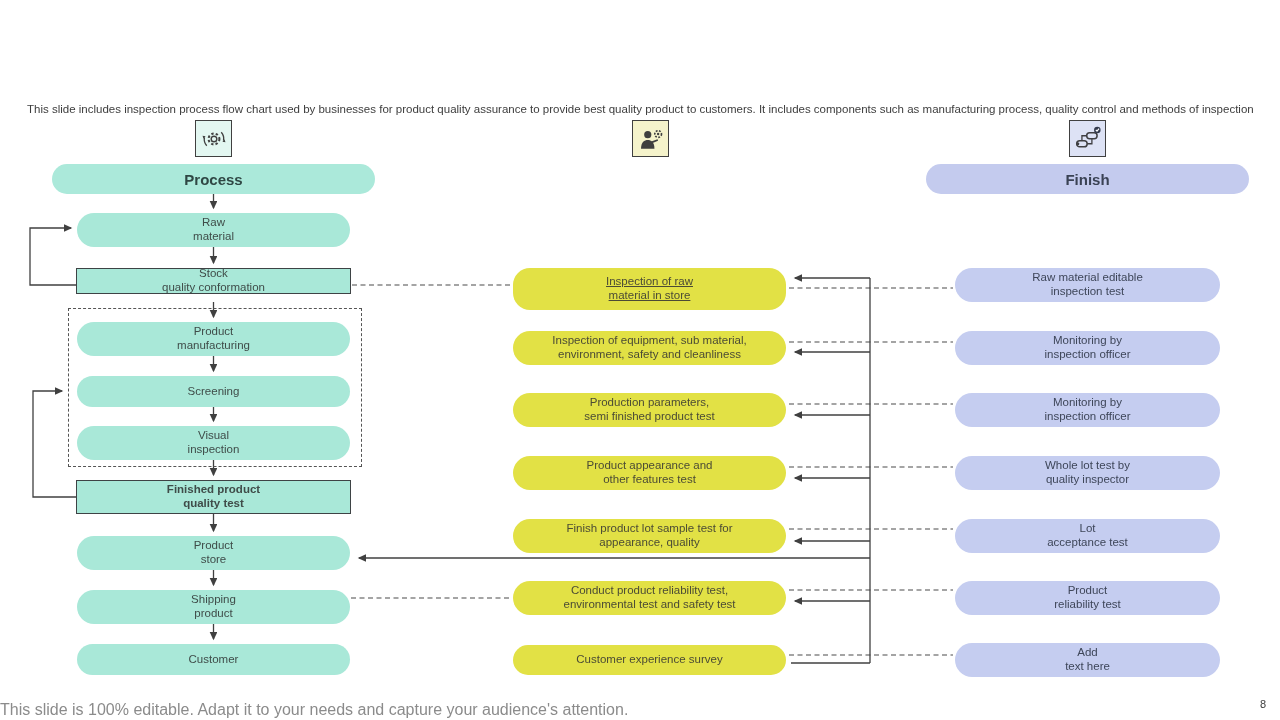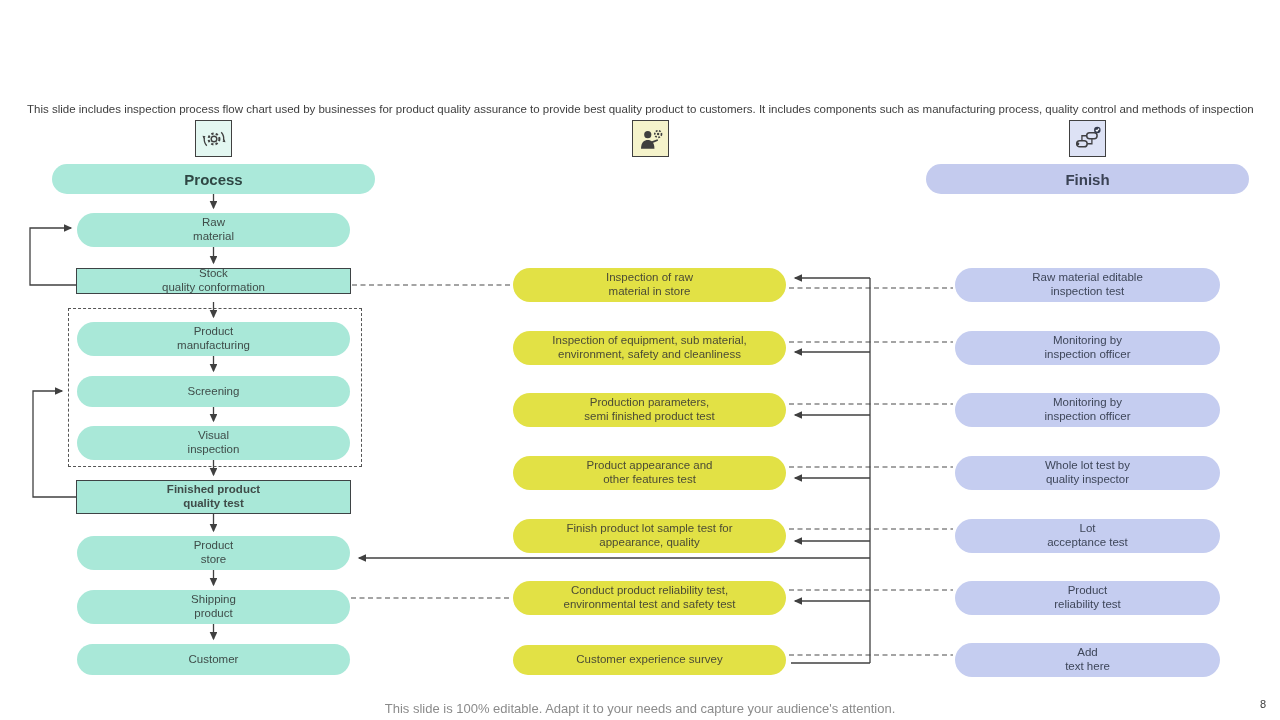--- a/index.html
+++ b/index.html
@@ -18,22 +18,22 @@
         align-items:center;justify-content:center;text-align:center;
         font-size:11.5px;line-height:1.18;z-index:2;}
   .node .l{display:block;}
   .mint{background:#a9e8d8;color:#3f4c49;border-radius:17px;}
   .mint-rect{background:#a9e8d8;color:#3f4c49;border:1.3px solid #3e4345;}
   .yellow{background:#e2e145;color:#4b4b35;border-radius:17px;}
   .lav{background:#c5cdf0;color:#3e4659;border-radius:17px;}
   .dashed-box{position:absolute;left:68px;top:308px;width:294px;height:159px;
               border:1.2px dashed #555;box-sizing:border-box;z-index:1;}
   #connectors{position:absolute;left:0;top:0;z-index:1;}
-  #slide-footer{position:absolute;left:0;top:701px;width:100%;text-align:center;
-                font-size:13px;color:#8b8b8b;}
+  #slide-footer{position:absolute;left:0;top:701px;width:100%;text-align:left;
+                font-size:16px;color:#8b8b8b;}
   #page-number{position:absolute;right:14px;top:698px;font-size:11px;color:#3c3c3c;}
 </style>
 </head>
 <body>
 
 <div id="slide">
 
   <div id="page-subtitle">This slide includes inspection process flow chart used by businesses for product quality assurance to provide best quality product to customers. It includes components such as manufacturing process, quality control and methods of inspection</div>
 
   <svg id="connectors" width="1280" height="720">
@@ -159,21 +159,21 @@
   </div>
   <div class="node mint" style="left:77px;top:590px;width:273px;height:34px;">
     <span class="l">Shipping</span>
     <span class="l">product</span>
   </div>
   <div class="node mint" style="left:77px;top:644px;width:273px;height:31px;">
     <span class="l">Customer</span>
     <span class="l"></span>
   </div>
 
-  <div class="node yellow" style="left:513px;top:268px;width:273px;height:34px;">
+  <div class="node yellow" style="left:513px;top:268px;width:273px;height:42px;text-decoration:underline;">
     <span class="l">Inspection of raw</span>
     <span class="l">material in store</span>
   </div>
   <div class="node yellow" style="left:513px;top:331px;width:273px;height:34px;">
     <span class="l">Inspection of equipment, sub material,</span>
     <span class="l">environment, safety and cleanliness</span>
   </div>
   <div class="node yellow" style="left:513px;top:393px;width:273px;height:34px;">
     <span class="l">Production parameters,</span>
     <span class="l">semi finished product test</span>

